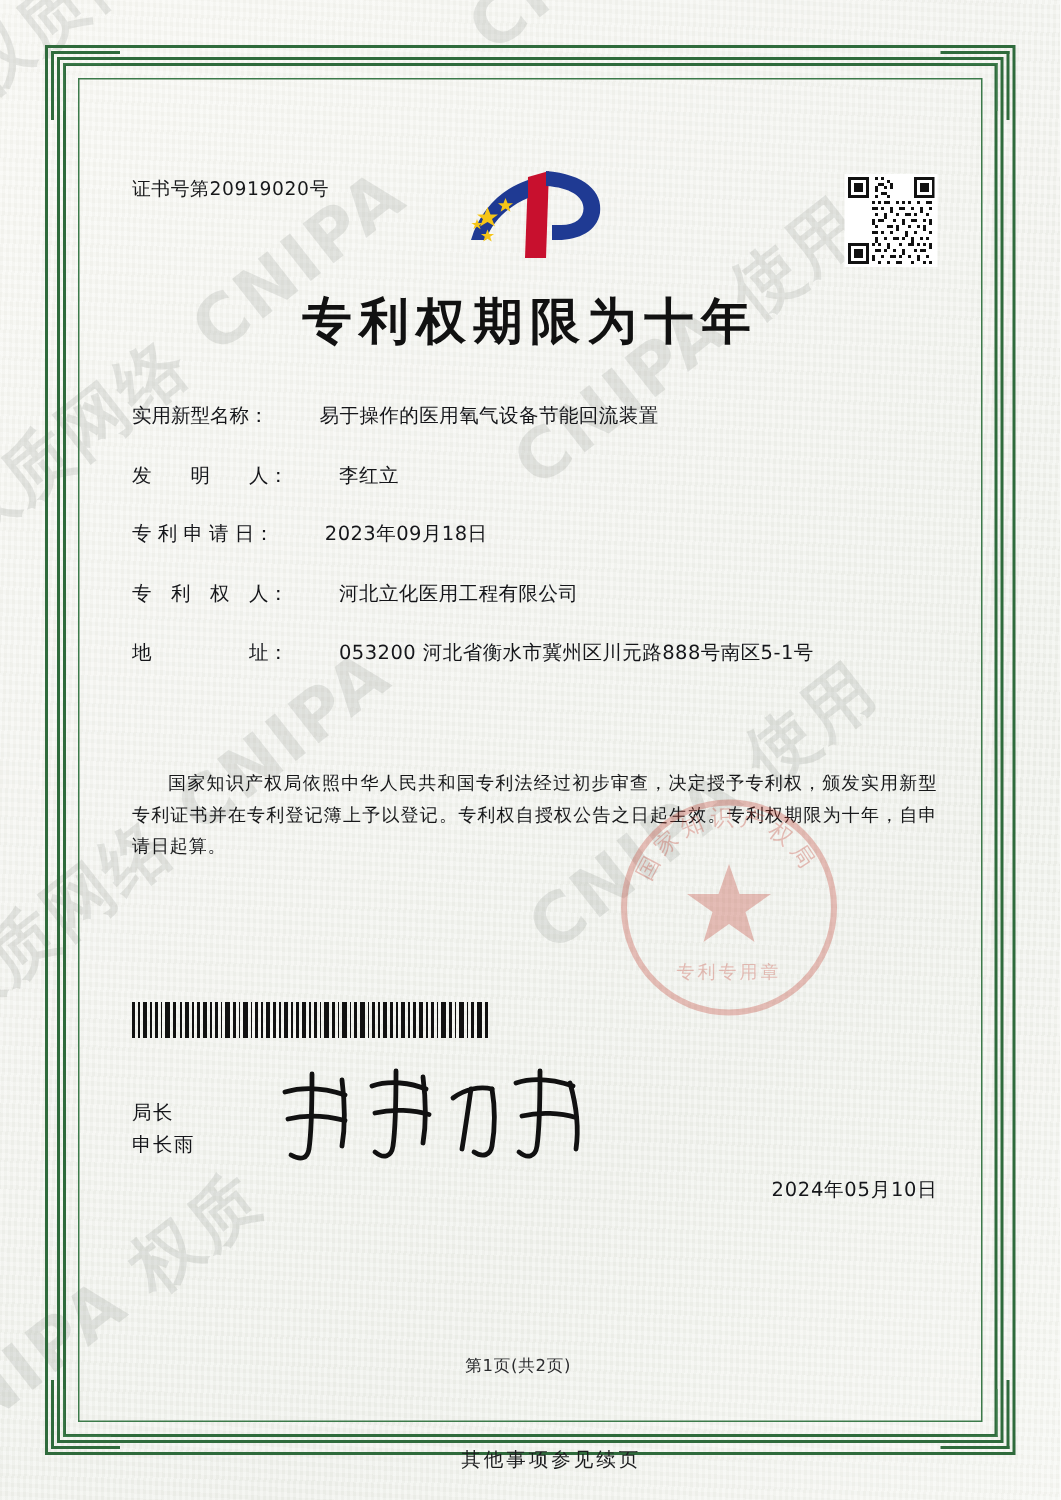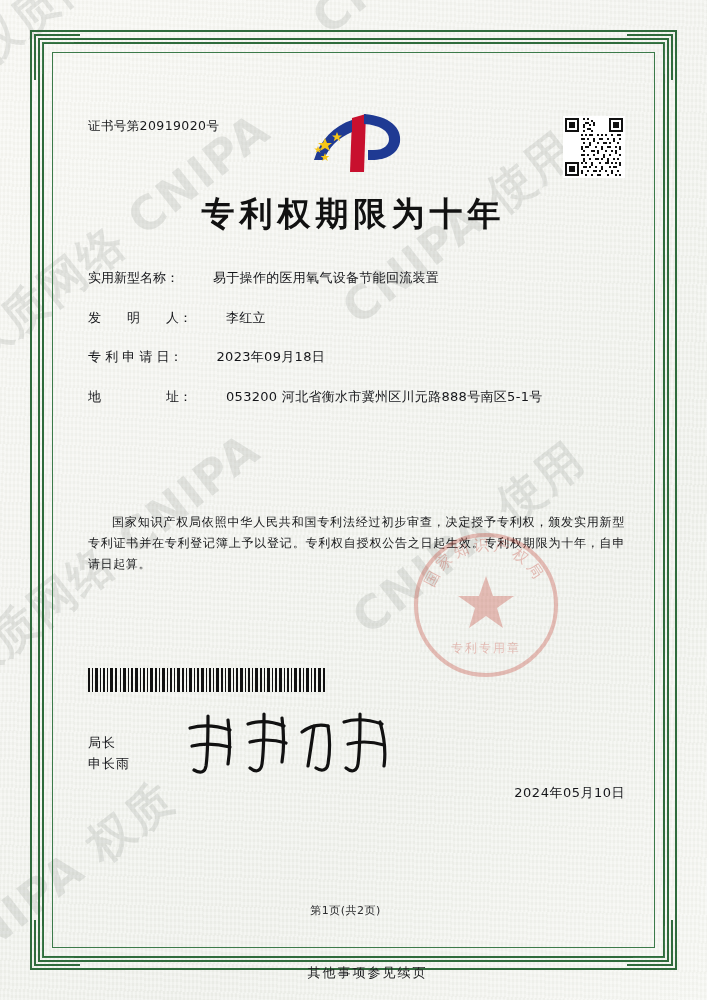--- a/index.html
+++ b/index.html
@@ -402,20 +402,23 @@
       <div class="field">
         <span class="lbl tight">实用新型名称：</span><span class="val">易于操作的医用氧气设备节能回流装置</span>
       </div>
       <div class="field">
         <span class="lbl tight">发　　明　　人：</span><span class="val">李红立</span>
       </div>
       <div class="field">
         <span class="lbl tight">专 利 申 请 日：</span><span class="val">2023年09月18日</span>
       </div>
       <div class="field">
+        <span class="lbl tight">专　利　权　人：</span><span class="val">河北立化医用工程有限公司</span>
+      </div>
+      <div class="field">
         <span class="lbl tight">地　　　　　址：</span><span class="val">053200 河北省衡水市冀州区川元路888号南区5-1号</span>
       </div>
       <div class="field-row2">
       </div>
     </div>
 
     <div class="paragraphs">
       <p>国家知识产权局依照中华人民共和国专利法经过初步审查，决定授予专利权，颁发实用新型专利证书并在专利登记簿上予以登记。专利权自授权公告之日起生效。专利权期限为十年，自申请日起算。</p>
     </div>
 

